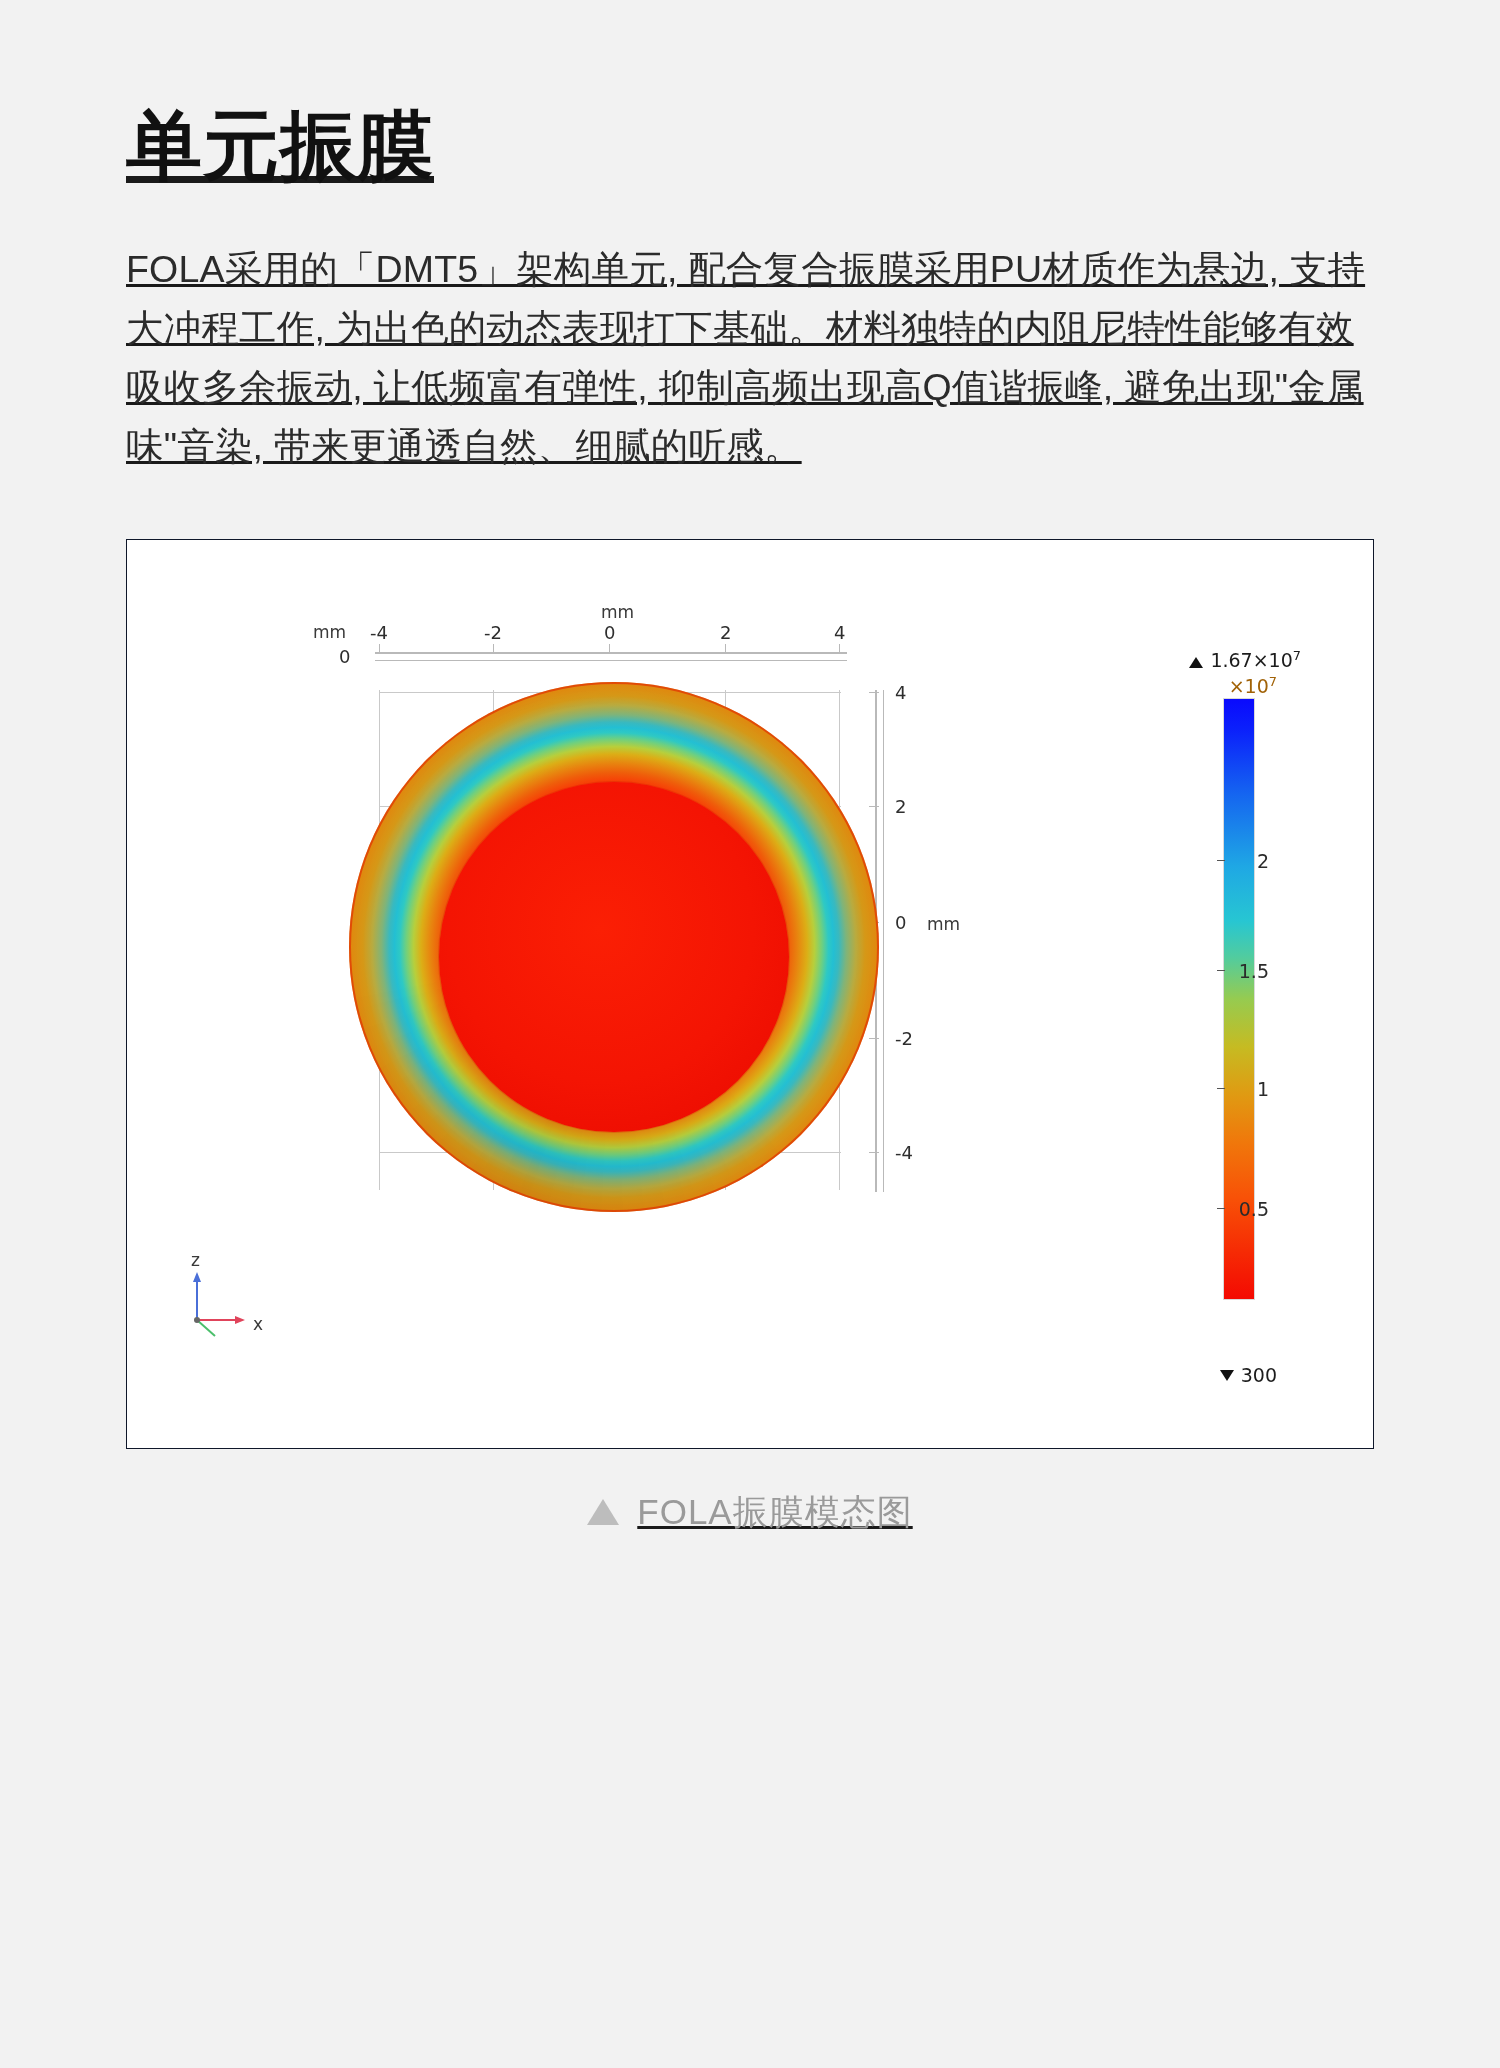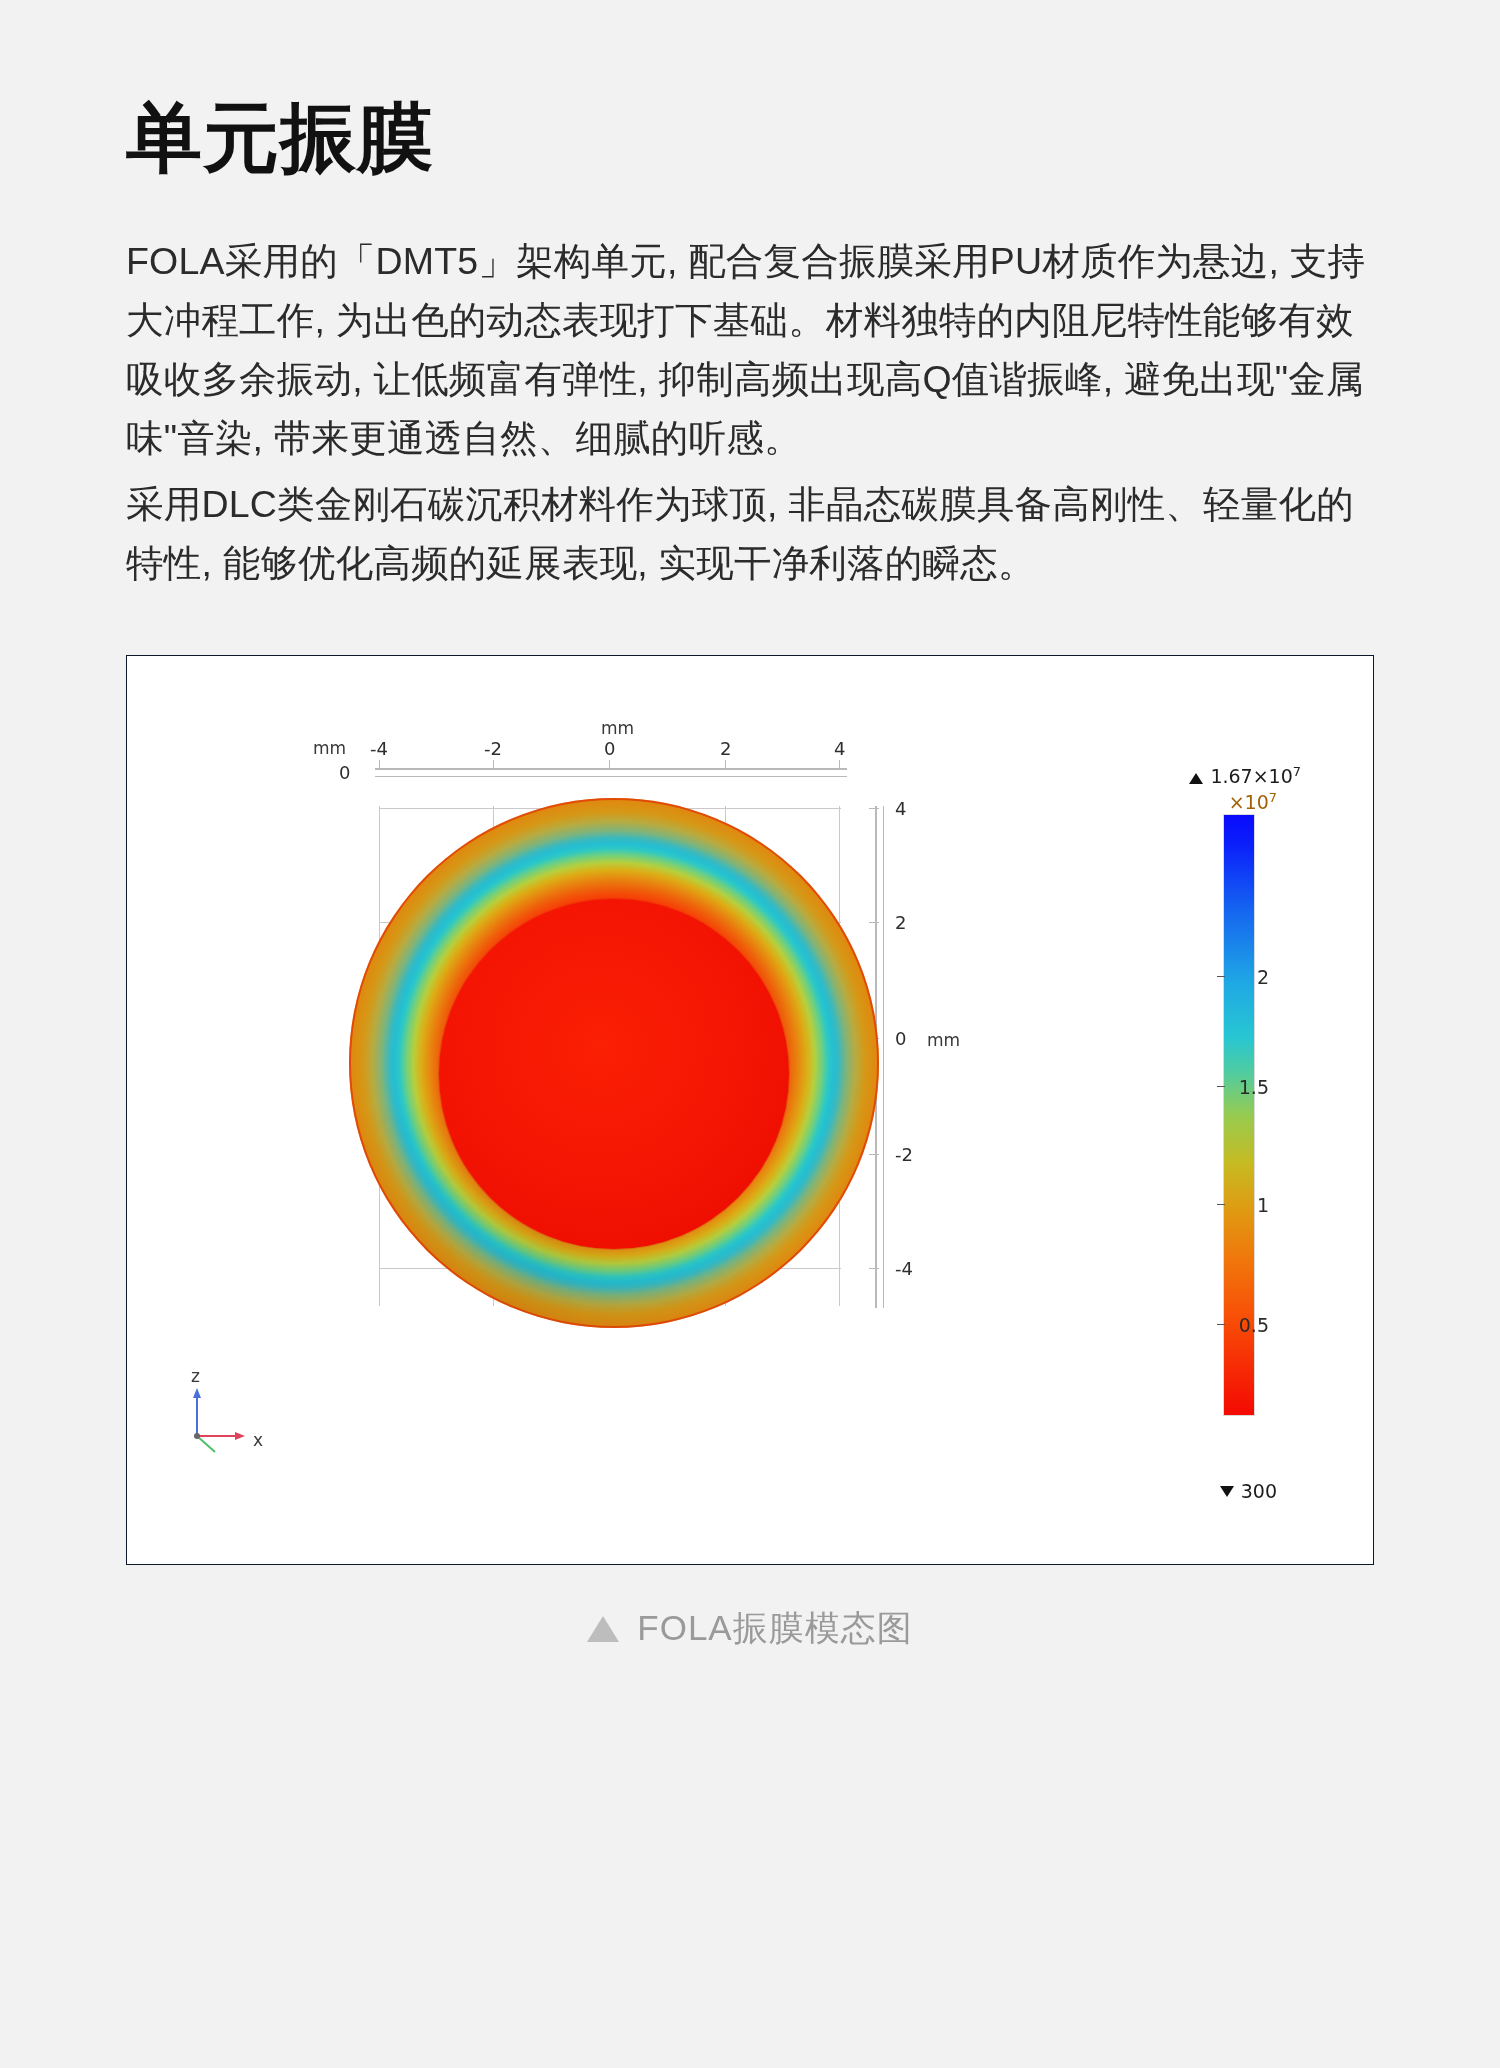--- a/index.html
+++ b/index.html
@@ -12,22 +12,23 @@
     min-height: 2068px;
     font-family: "Liberation Sans", sans-serif;
     color: #1a1a1a;
     -webkit-font-smoothing: antialiased;
   }
   .page {
     position: relative;
     width: 1500px;
     min-height: 2068px;
     box-sizing: border-box;
-    padding: 0 126px;
+    padding: 8px 126px;
     background: #f2f2f2;
+    text-decoration: underline;
   }
   .page-title {
     margin: 0;
     padding-top: 96px;
     font-size: 76px;
     line-height: 1.1;
     font-weight: 700;
     letter-spacing: 1px;
     color: #111;
   }
@@ -280,21 +281,20 @@
 </style>
 </head>
 <body>
 
 <div class="page">
 
   <h1 class="page-title">单元振膜</h1>
 
   <div class="body-copy">
     <p>FOLA采用的「DMT5」架构单元, 配合复合振膜采用PU材质作为悬边, 支持大冲程工作, 为出色的动态表现打下基础。材料独特的内阻尼特性能够有效吸收多余振动, 让低频富有弹性, 抑制高频出现高Q值谐振峰, 避免出现"金属味"音染, 带来更通透自然、细腻的听感。</p>
-    <p>采用DLC类金刚石碳沉积材料作为球顶, 非晶态碳膜具备高刚性、轻量化的特性, 能够优化高频的延展表现, 实现干净利落的瞬态。</p>
   </div>
 
   <div class="figure-card">
     <div class="plot-area">
 
       <div class="grid-line" style="left:252px; top:150px; width:1px; height:500px;"></div>
       <div class="grid-line" style="left:366px; top:150px; width:1px; height:500px;"></div>
       <div class="grid-line" style="left:482px; top:150px; width:1px; height:500px;"></div>
       <div class="grid-line" style="left:598px; top:150px; width:1px; height:500px;"></div>
       <div class="grid-line" style="left:712px; top:150px; width:1px; height:500px;"></div>

